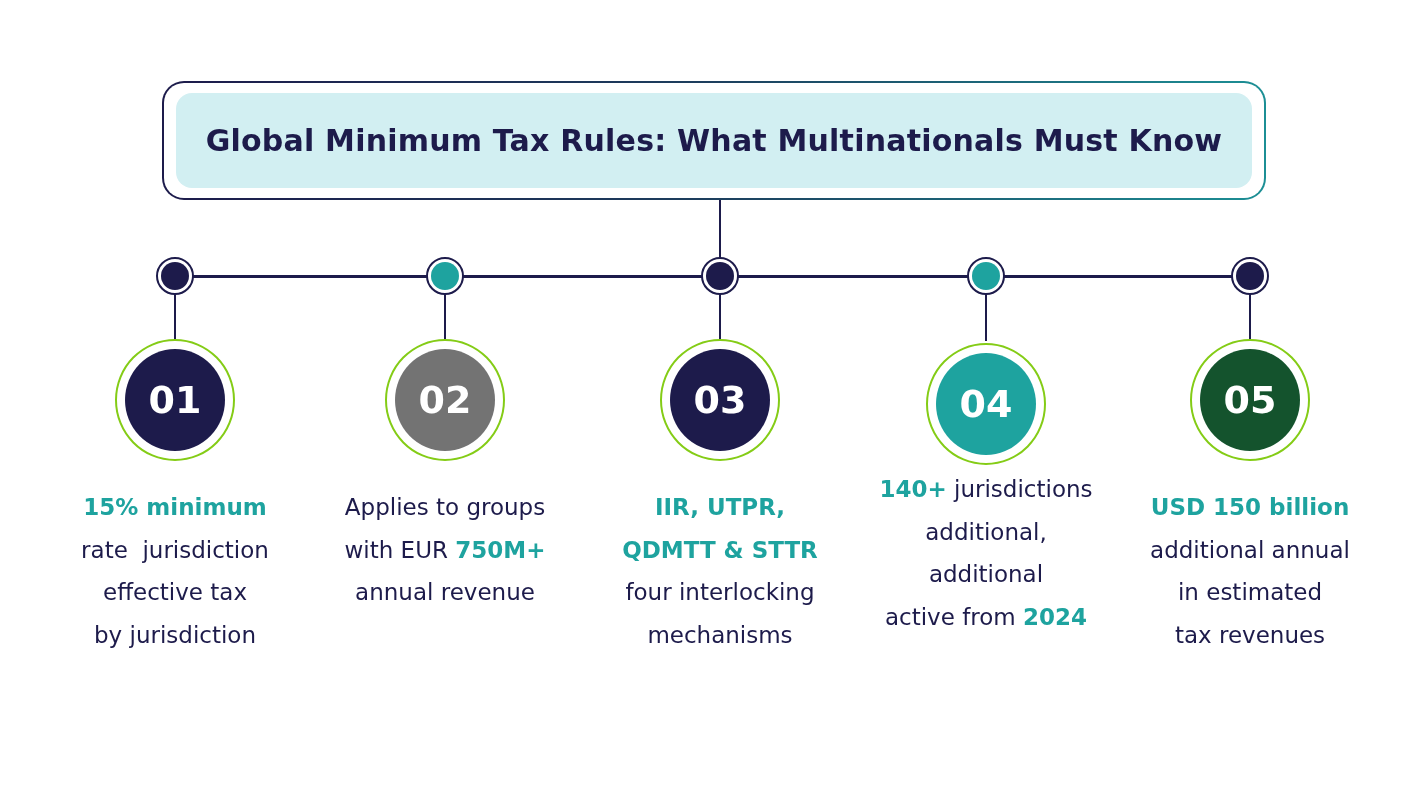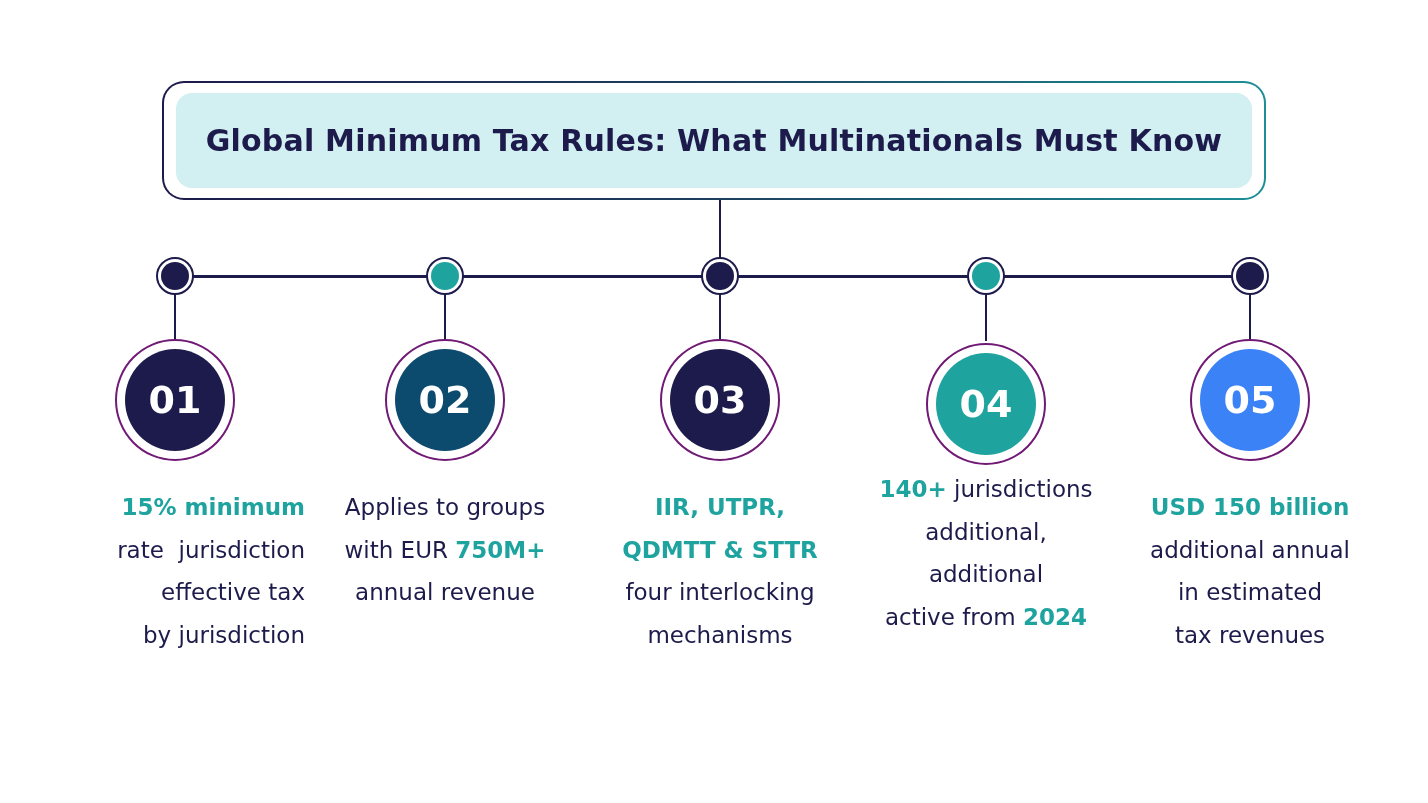--- a/index.html
+++ b/index.html
@@ -32,21 +32,21 @@
     position: absolute; width: 38px; height: 38px; border-radius: 50%;
     box-sizing: border-box; border: 2px solid #1d1b4b; background: #ffffff;
     transform: translate(-50%, -50%);
   }
   .node-small .dot {
     position: absolute; left: 3px; top: 3px; right: 3px; bottom: 3px; border-radius: 50%;
   }
 
   .big-circle {
     position: absolute; width: 120px; height: 122px; border-radius: 50%;
-    box-sizing: border-box; border: 2px solid #701a75; background: #ffffff;
+    box-sizing: border-box; border: 2px solid #84cc16; background: #ffffff;
     transform: translate(-50%, -50%);
   }
   .big-circle .fill {
     position: absolute; left: 8px; top: 8px; right: 8px; bottom: 8px; border-radius: 50%;
     display: flex; align-items: center; justify-content: center;
   }
   .big-circle .num {
     color: #ffffff; font-weight: bold; font-size: 38px;
     font-family: "DejaVu Sans", sans-serif; letter-spacing: 0px;
   }
@@ -76,32 +76,32 @@
 <div id="timeline">
     <div class="connector-v" style="left: 174px; top: 295px; height: 46px;"></div>
     <div class="node-small" style="left: 175px; top: 276px;">
       <div class="dot" style="background: rgb(29, 27, 75);"></div>
     </div>
     <div class="big-circle" style="left: 175px; top: 400px;">
       <div class="fill" style="background: rgb(29, 27, 75);">
         <span class="num">01</span>
       </div>
     </div>
-    <div class="desc" style="left: 175px; top: 486px; width: 260px; text-align: right;">
+    <div class="desc" style="left: 175px; top: 486px; width: 260px;">
       <span class="line"><span class="hl" style="color: rgb(30, 163, 159);">15% minimum</span></span>
       <span class="line"><span>rate  jurisdiction</span></span>
       <span class="line"><span>effective tax</span></span>
       <span class="line"><span>by jurisdiction</span></span>
     </div>
     <div class="connector-v" style="left: 444px; top: 295px; height: 46px;"></div>
     <div class="node-small" style="left: 445px; top: 276px;">
       <div class="dot" style="background: rgb(30, 163, 159);"></div>
     </div>
     <div class="big-circle" style="left: 445px; top: 400px;">
-      <div class="fill" style="background: #0c4a6e;">
+      <div class="fill" style="background: #737373;">
         <span class="num">02</span>
       </div>
     </div>
     <div class="desc" style="left: 445px; top: 486px; width: 260px;">
       <span class="line"><span>Applies to groups</span></span>
       <span class="line"><span>with EUR </span><span class="hl" style="color: rgb(30, 163, 159);">750M+</span></span>
       <span class="line"><span>annual revenue</span></span>
     </div>
     <div class="connector-v" style="left: 719px; top: 295px; height: 46px;"></div>
     <div class="node-small" style="left: 720px; top: 276px;">
@@ -131,21 +131,21 @@
       <span class="line"><span class="hl" style="color: rgb(30, 163, 159);">140+</span><span> jurisdictions</span></span>
       <span class="line"><span>additional,</span></span>
       <span class="line"><span>additional</span></span>
       <span class="line"><span>active from </span><span class="hl" style="color: rgb(30, 163, 159);">2024</span></span>
     </div>
     <div class="connector-v" style="left: 1249px; top: 295px; height: 46px;"></div>
     <div class="node-small" style="left: 1250px; top: 276px;">
       <div class="dot" style="background: rgb(29, 27, 75);"></div>
     </div>
     <div class="big-circle" style="left: 1250px; top: 400px;">
-      <div class="fill" style="background: #3b82f6;">
+      <div class="fill" style="background: #14532d;">
         <span class="num">05</span>
       </div>
     </div>
     <div class="desc" style="left: 1250px; top: 486px; width: 260px;">
       <span class="line"><span class="hl" style="color: rgb(30, 163, 159);">USD 150 billion</span></span>
       <span class="line"><span>additional annual</span></span>
       <span class="line"><span>in estimated</span></span>
       <span class="line"><span>tax revenues</span></span>
     </div>
   </div>

